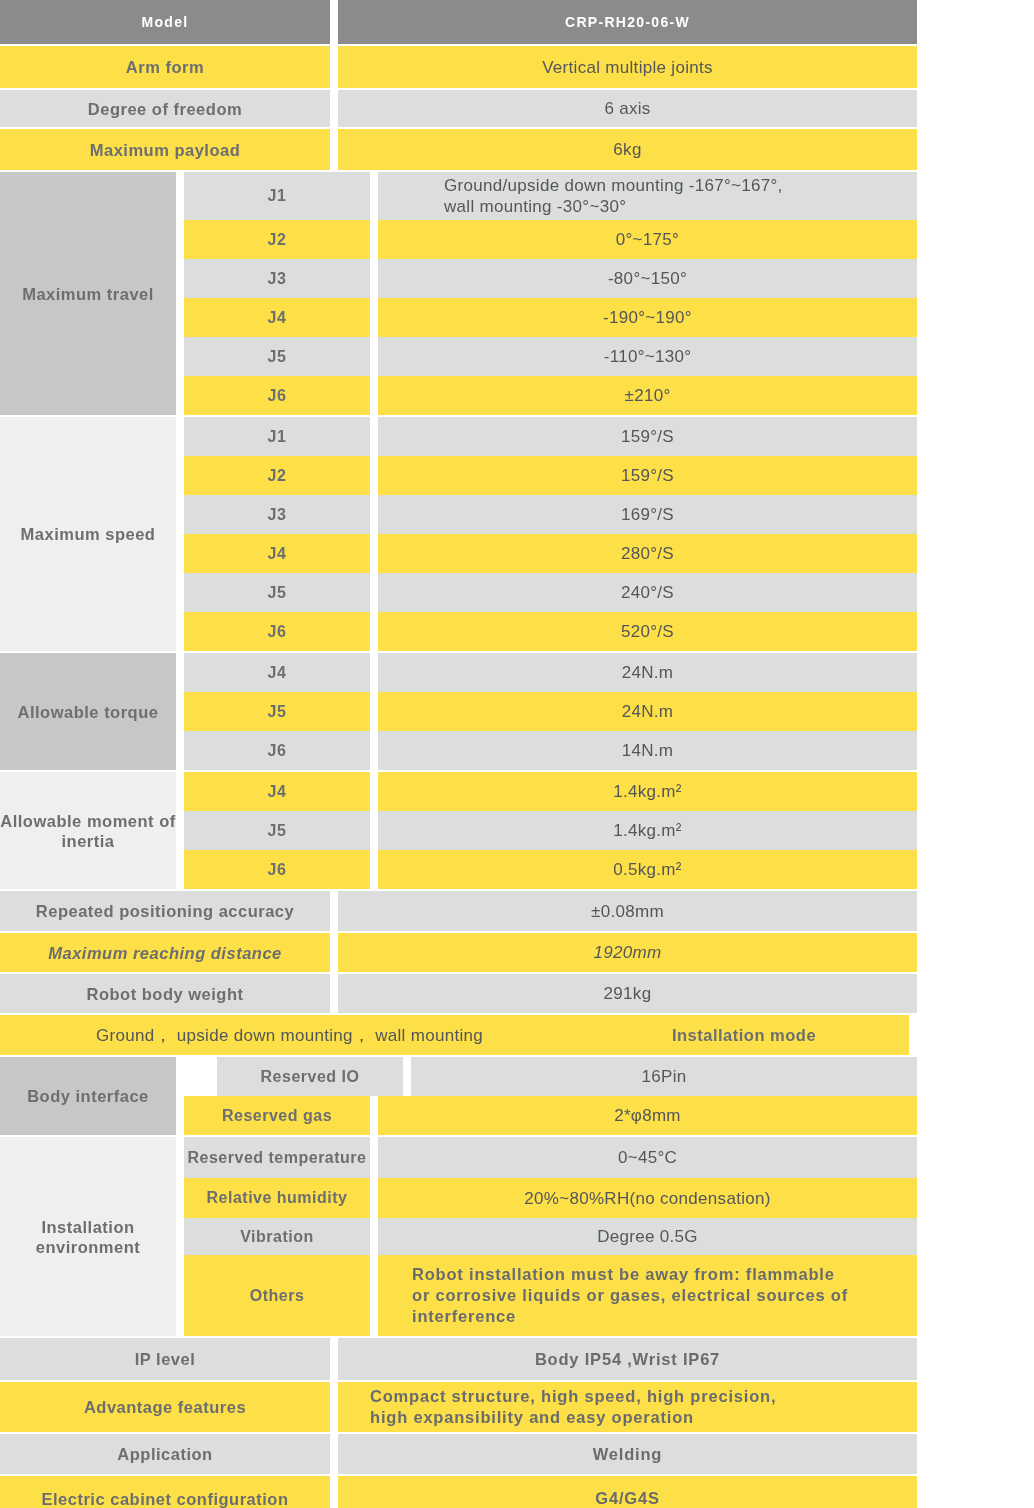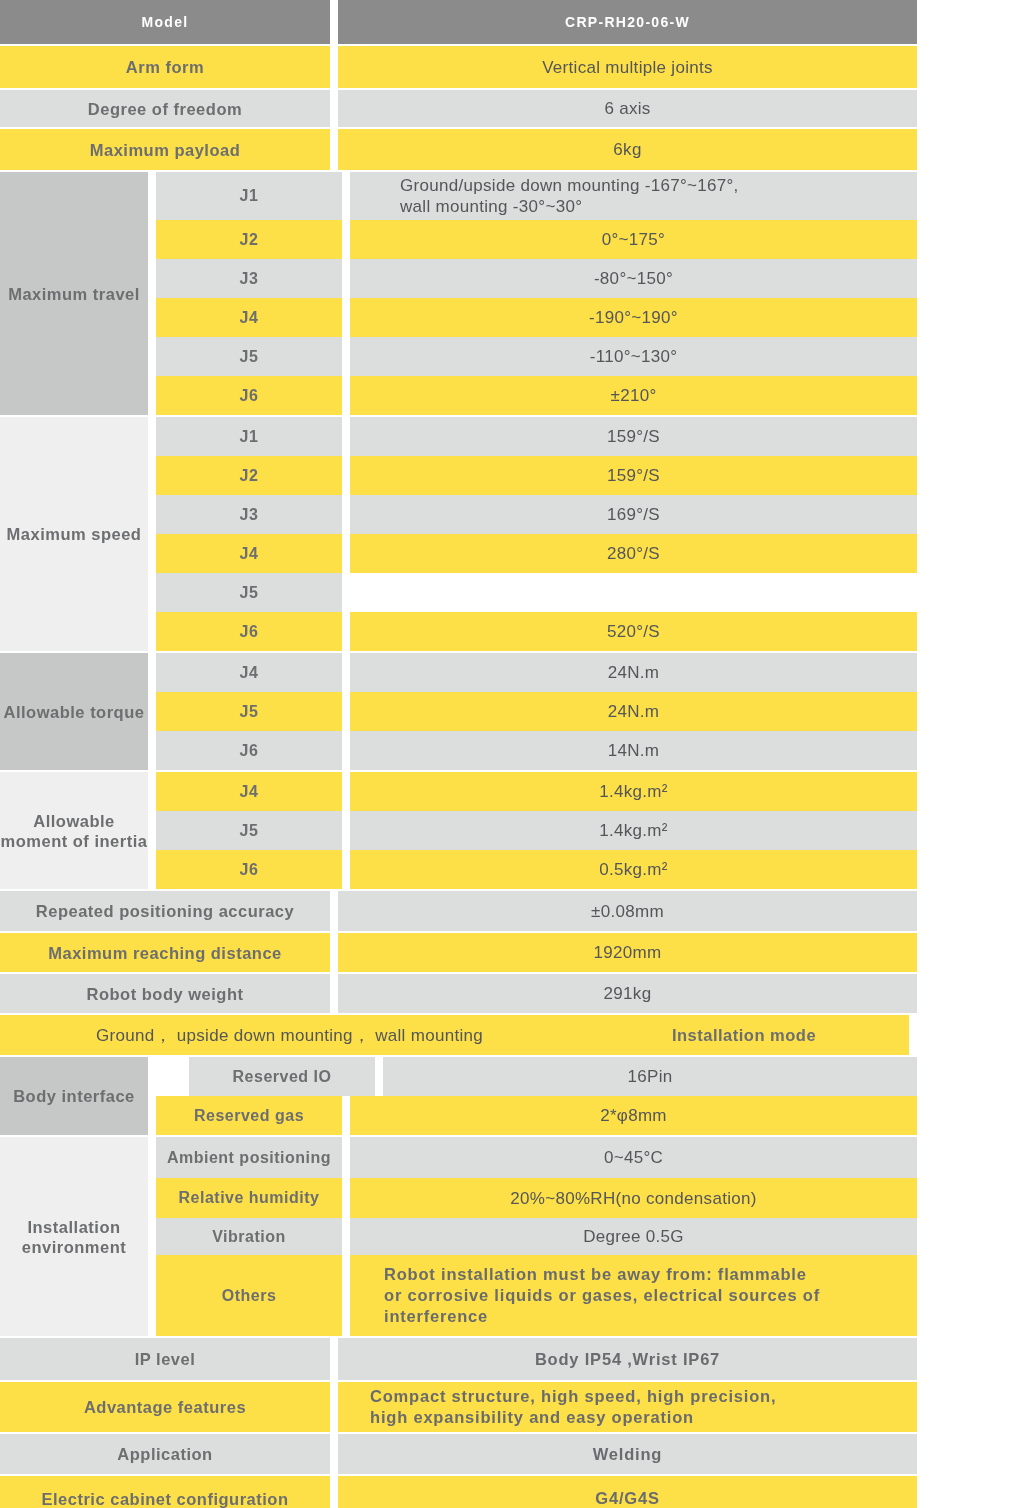--- a/index.html
+++ b/index.html
@@ -35,21 +35,21 @@
   
   .lbl,.sub,.slabel{
     font-weight:700;
     color:#6d6e70;
     letter-spacing:0.5px;
     font-size:16.5px;
     line-height:20px;
     text-align:center;
   }
   .lbl2{width:330px;margin-right:8px;}
-  .slabel{width:148px;margin-right:8px;}
+  .slabel{width:176px;margin-right:8px;}
   .sub{width:186px;margin-right:8px;font-size:16px;}
   
   .val{
     flex:1;
     color:#55565a;
     font-size:17px;
     line-height:21px;
     letter-spacing:0.3px;
     white-space:pre-line;
     text-align:center;
@@ -90,21 +90,21 @@
       </div>
       <div class="trow simple shade-white" style="min-height: 41px;">
         <div class="cell lbl lbl2">Maximum payload</div>
         <div class="cell val">6kg</div>
       </div>
       <div class="trow section">
         <div class="cell slabel dark">Maximum travel</div>
         <div class="rows">
           <div class="srow shade-gray" style="min-height: 47px;">
             <div class="cell sub">J1</div>
-            <div class="cell val left" style="padding-left: 50px;">Ground/upside down mounting -167°~167°,
+            <div class="cell val left" style="padding-left: 66px;">Ground/upside down mounting -167°~167°,
 wall mounting -30°~30°</div>
           </div>
           <div class="srow shade-white" style="min-height: 39px;">
             <div class="cell sub">J2</div>
             <div class="cell val">0°~175°</div>
           </div>
           <div class="srow shade-gray" style="min-height: 39px;">
             <div class="cell sub">J3</div>
             <div class="cell val">-80°~150°</div>
           </div>
@@ -136,20 +136,21 @@
           <div class="srow shade-gray" style="min-height: 39px;">
             <div class="cell sub">J3</div>
             <div class="cell val">169°/S</div>
           </div>
           <div class="srow shade-white" style="min-height: 39px;">
             <div class="cell sub">J4</div>
             <div class="cell val">280°/S</div>
           </div>
           <div class="srow shade-gray" style="min-height: 39px;">
             <div class="cell sub">J5</div>
+            <div class="cell val">240°/S</div>
           </div>
           <div class="srow shade-white" style="min-height: 39px;">
             <div class="cell sub">J6</div>
             <div class="cell val">520°/S</div>
           </div>
         </div>
       </div>
       <div class="trow section">
         <div class="cell slabel dark">Allowable torque</div>
         <div class="rows">
@@ -181,21 +182,21 @@
           <div class="srow shade-white" style="min-height: 39px;">
             <div class="cell sub">J6</div>
             <div class="cell val">0.5kg.m²</div>
           </div>
         </div>
       </div>
       <div class="trow simple shade-gray" style="min-height: 40px;">
         <div class="cell lbl lbl2">Repeated positioning accuracy</div>
         <div class="cell val">±0.08mm</div>
       </div>
-      <div class="trow simple shade-white" style="min-height: 39px;">
+      <div class="trow simple shade-white" style="min-height: 39px; font-style: italic;">
         <div class="cell lbl lbl2">Maximum reaching distance</div>
         <div class="cell val">1920mm</div>
       </div>
       <div class="trow simple shade-gray" style="min-height: 39px;">
         <div class="cell lbl lbl2">Robot body weight</div>
         <div class="cell val">291kg</div>
       </div>
       <div class="trow simple shade-white" style="min-height: 40px;">
         <div class="cell val">Ground， upside down mounting， wall mounting</div>
         <div class="cell lbl lbl2">Installation mode</div>
@@ -210,21 +211,21 @@
           <div class="srow shade-white" style="min-height: 39px;">
             <div class="cell sub">Reserved gas</div>
             <div class="cell val">2*φ8mm</div>
           </div>
         </div>
       </div>
       <div class="trow section">
         <div class="cell slabel light">Installation environment</div>
         <div class="rows">
           <div class="srow shade-gray" style="min-height: 41px;">
-            <div class="cell sub">Ambient positioning</div>
+            <div class="cell sub">Reserved temperature</div>
             <div class="cell val">0~45°C</div>
           </div>
           <div class="srow shade-white" style="min-height: 40px;">
             <div class="cell sub">Relative humidity</div>
             <div class="cell val">20%~80%RH(no condensation)</div>
           </div>
           <div class="srow shade-gray" style="min-height: 37px;">
             <div class="cell sub">Vibration</div>
             <div class="cell val">Degree 0.5G</div>
           </div>

